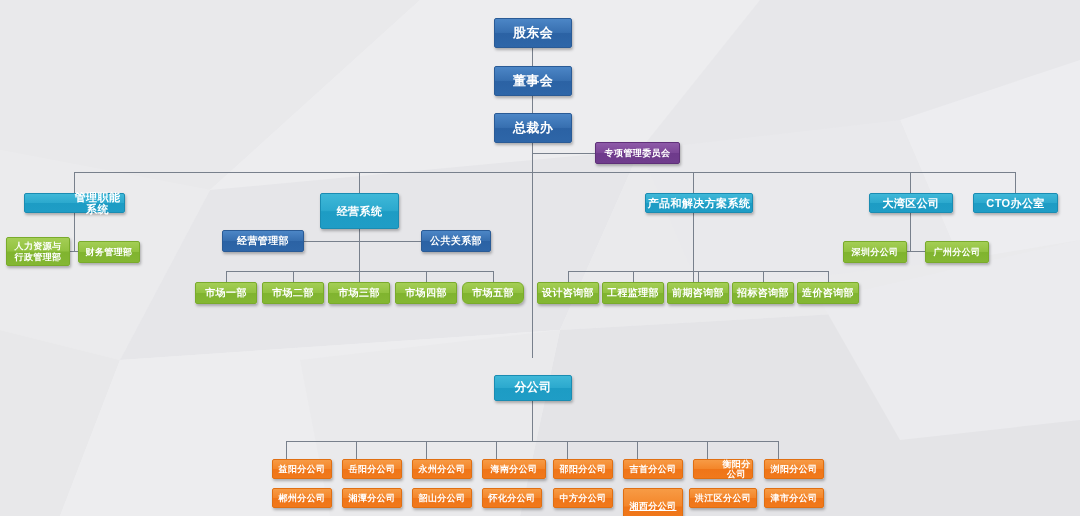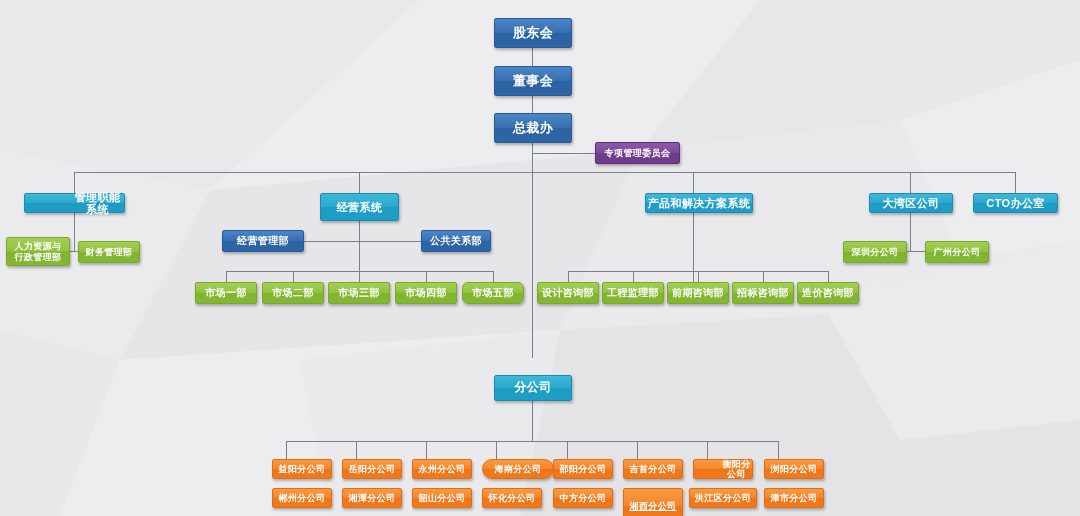--- a/index.html
+++ b/index.html
@@ -129,21 +129,21 @@
   <div class="node blue" style="left:494px;top:18px;width:78px;height:30px;font-size:13px;">股东会</div>
 
   <div class="node blue" style="left:494px;top:66px;width:78px;height:30px;font-size:13px;">董事会</div>
 
   <div class="node blue" style="left:494px;top:113px;width:78px;height:30px;font-size:13px;">总裁办</div>
 
   <div class="node purple" style="left:595px;top:142px;width:85px;height:22px;font-size:9px;">专项管理委员会</div>
 
   <div class="node teal" style="left:24px;top:193px;width:101px;height:20px;font-size:11px;padding-left:46px;">管理职能系统</div>
 
-  <div class="node teal" style="left:320px;top:193px;width:79px;height:28px;font-size:11px;">经营系统</div>
+  <div class="node teal" style="left:320px;top:193px;width:79px;height:36px;font-size:11px;">经营系统</div>
 
   <div class="node teal" style="left:645px;top:193px;width:108px;height:20px;font-size:11px;">产品和解决方案系统</div>
 
   <div class="node teal" style="left:869px;top:193px;width:84px;height:20px;font-size:11px;">大湾区公司</div>
 
   <div class="node teal" style="left:973px;top:193px;width:85px;height:20px;font-size:11px;">CTO办公室</div>
 
   <div class="node green" style="left:6px;top:237px;width:64px;height:29px;font-size:9px;">人力资源与
 行政管理部</div>
 
@@ -166,21 +166,21 @@
   <div class="node green" style="left:797px;top:282px;width:62px;height:22px;font-size:10px;">造价咨询部</div>
 
   <div class="node green" style="left:843px;top:241px;width:64px;height:22px;font-size:9px;">深圳分公司</div>
   <div class="node green" style="left:925px;top:241px;width:64px;height:22px;font-size:9px;">广州分公司</div>
 
   <div class="node teal" style="left:494px;top:375px;width:78px;height:26px;font-size:12px;">分公司</div>
 
   <div class="node orange" style="left:256px;top:459px;width:60px;height:20px;font-size:9px;">益阳分公司</div>
   <div class="node orange" style="left:326px;top:459px;width:60px;height:20px;font-size:9px;">岳阳分公司</div>
   <div class="node orange" style="left:396px;top:459px;width:60px;height:20px;font-size:9px;">永州分公司</div>
-  <div class="node orange" style="left:466px;top:459px;width:72px;height:20px;font-size:9px;border-radius:10px;">海南分公司</div>
+  <div class="node orange" style="left:466px;top:459px;width:64px;height:20px;font-size:9px;">海南分公司</div>
   <div class="node orange" style="left:537px;top:459px;width:60px;height:20px;font-size:9px;">邵阳分公司</div>
   <div class="node orange" style="left:607px;top:459px;width:60px;height:20px;font-size:9px;">吉首分公司</div>
   <div class="node orange" style="left:677px;top:459px;width:60px;height:20px;font-size:9px;padding-left:27px;">衡阳分公司</div>
   <div class="node orange" style="left:748px;top:459px;width:60px;height:20px;font-size:9px;">浏阳分公司</div>
 
   <div class="node orange" style="left:256px;top:488px;width:60px;height:20px;font-size:9px;">郴州分公司</div>
   <div class="node orange" style="left:326px;top:488px;width:60px;height:20px;font-size:9px;">湘潭分公司</div>
   <div class="node orange" style="left:396px;top:488px;width:60px;height:20px;font-size:9px;">韶山分公司</div>
   <div class="node orange" style="left:466px;top:488px;width:60px;height:20px;font-size:9px;">怀化分公司</div>
   <div class="node orange" style="left:537px;top:488px;width:60px;height:20px;font-size:9px;">中方分公司</div>

